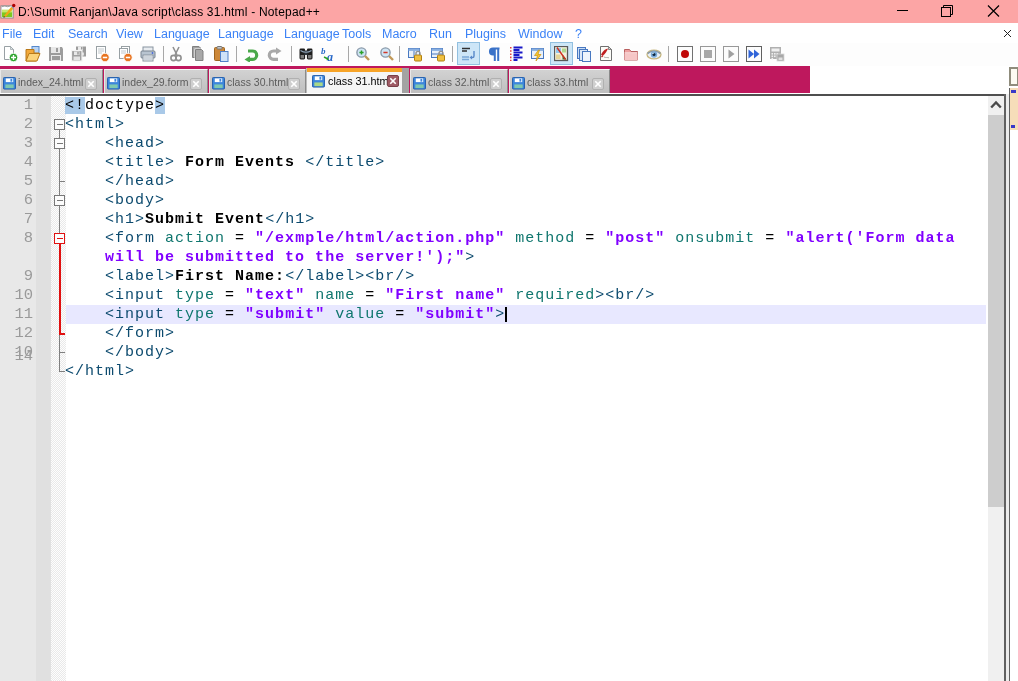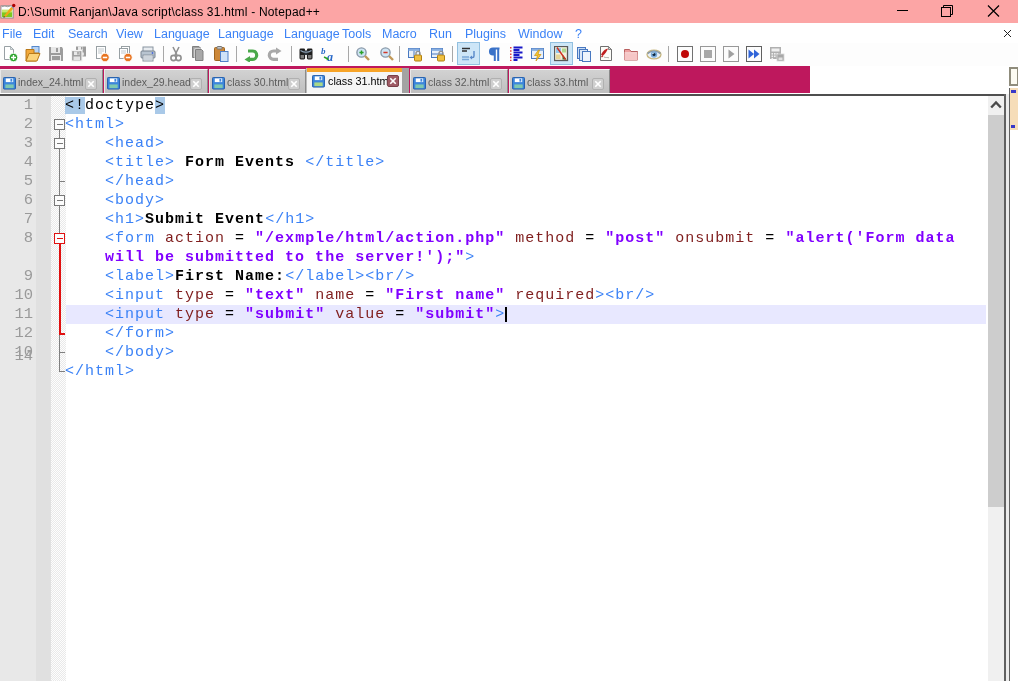--- a/index.html
+++ b/index.html
@@ -26,22 +26,22 @@
 #gutter { position:absolute; left:0; top:0; width:36px; height:585px; background:#e8e8e8; }
 #gutterB { position:absolute; left:36px; top:0; width:15px; height:585px; background:#e0e0e0; }
 .ln { position:absolute; left:0; width:33px; height:19px; line-height:19px;
   font-family:"Liberation Mono", monospace; font-size:15.5px; color:#9a9a9a; text-align:right; }
 #foldmargin { position:absolute; left:51px; top:0; width:14.5px; height:585px;
   background-image:conic-gradient(#fdfdfd 90deg, #e9e9e9 90deg 180deg, #fdfdfd 180deg 270deg, #e9e9e9 270deg);
   background-size:2px 2px; }
 #code { position:absolute; left:0px; top:0; width:1018px; height:585px;
   font-family:"Liberation Mono", monospace; font-size:15px; letter-spacing:1.003px; line-height:19px; white-space:pre; }
 .cl { position:absolute; left:65px; height:19px; }
-.t { color:#3b82f6; }
-.a { color:#7f1d1d;text-align:center; }
+.t { color:#0c4a6e; }
+.a { color:#0f766e;text-align:center; }
 .s { color:#8000ff; font-weight:bold; }
 .b { color:#000000; font-weight:bold; }
 .k { color:#000000; }
 .hl { background:#a9c9e8; }
 #curline { position:absolute; left:65px; top:209px; width:921px; height:19px; background:#e8e8ff; }
 #caret { position:absolute; left:505px; top:211px; width:2px; height:15px; background:#000; }
 #vscroll { position:absolute; left:988px; top:0; width:16px; height:585px; background:#f0f0f0; }
 #vthumb { position:absolute; left:0px; top:19px; width:16px; height:392px; background:#cdcdcd; }
 #rbA { position:absolute; left:1004px; top:94px; width:2px; height:587px; background:#616161; }
 #rbgap { position:absolute; left:1006px; top:94px; width:2.5px; height:587px; background:#ececec; }
@@ -277,21 +277,21 @@
     <rect x="8" y="2" width="2" height="3" fill="#3c86dc"></rect>
     <rect x="2.5" y="8" width="9" height="4" fill="#7ec8b0"></rect>
       </svg>
       <div style="position: absolute; right: 5px; top: 8px; width: 12px; height: 12px; background: rgb(207, 207, 207); border: 1px solid rgb(176, 176, 176); border-radius: 2px;">
         <svg width="10" height="10" viewBox="0 0 11 11" style="position:absolute;left:0;top:0">
           <path d="M2.5 2.5 L8.5 8.5 M8.5 2.5 L2.5 8.5" stroke="#ffffff" stroke-width="1.8"></path>
         </svg>
       </div>
     </div>
   <div class="tab" style="left:104px;width:104px">
-      <span class="lbl">index_29.head</span>
+      <span class="lbl">index_29.form</span>
       <svg width="13" height="13" viewBox="0 0 14 14" style="position: absolute; left: 2px; top: 7px;">
         <rect x="0.5" y="0.5" width="13" height="12.5" rx="1" fill="#3c86dc" stroke="#1e5aaa"></rect>
     <rect x="3" y="1.5" width="8" height="4" fill="#ffffff"></rect>
     <rect x="8" y="2" width="2" height="3" fill="#3c86dc"></rect>
     <rect x="2.5" y="8" width="9" height="4" fill="#7ec8b0"></rect>
       </svg>
       <div style="position: absolute; right: 5px; top: 8px; width: 12px; height: 12px; background: rgb(207, 207, 207); border: 1px solid rgb(176, 176, 176); border-radius: 2px;">
         <svg width="10" height="10" viewBox="0 0 11 11" style="position:absolute;left:0;top:0">
           <path d="M2.5 2.5 L8.5 8.5 M8.5 2.5 L2.5 8.5" stroke="#ffffff" stroke-width="1.8"></path>
         </svg>

